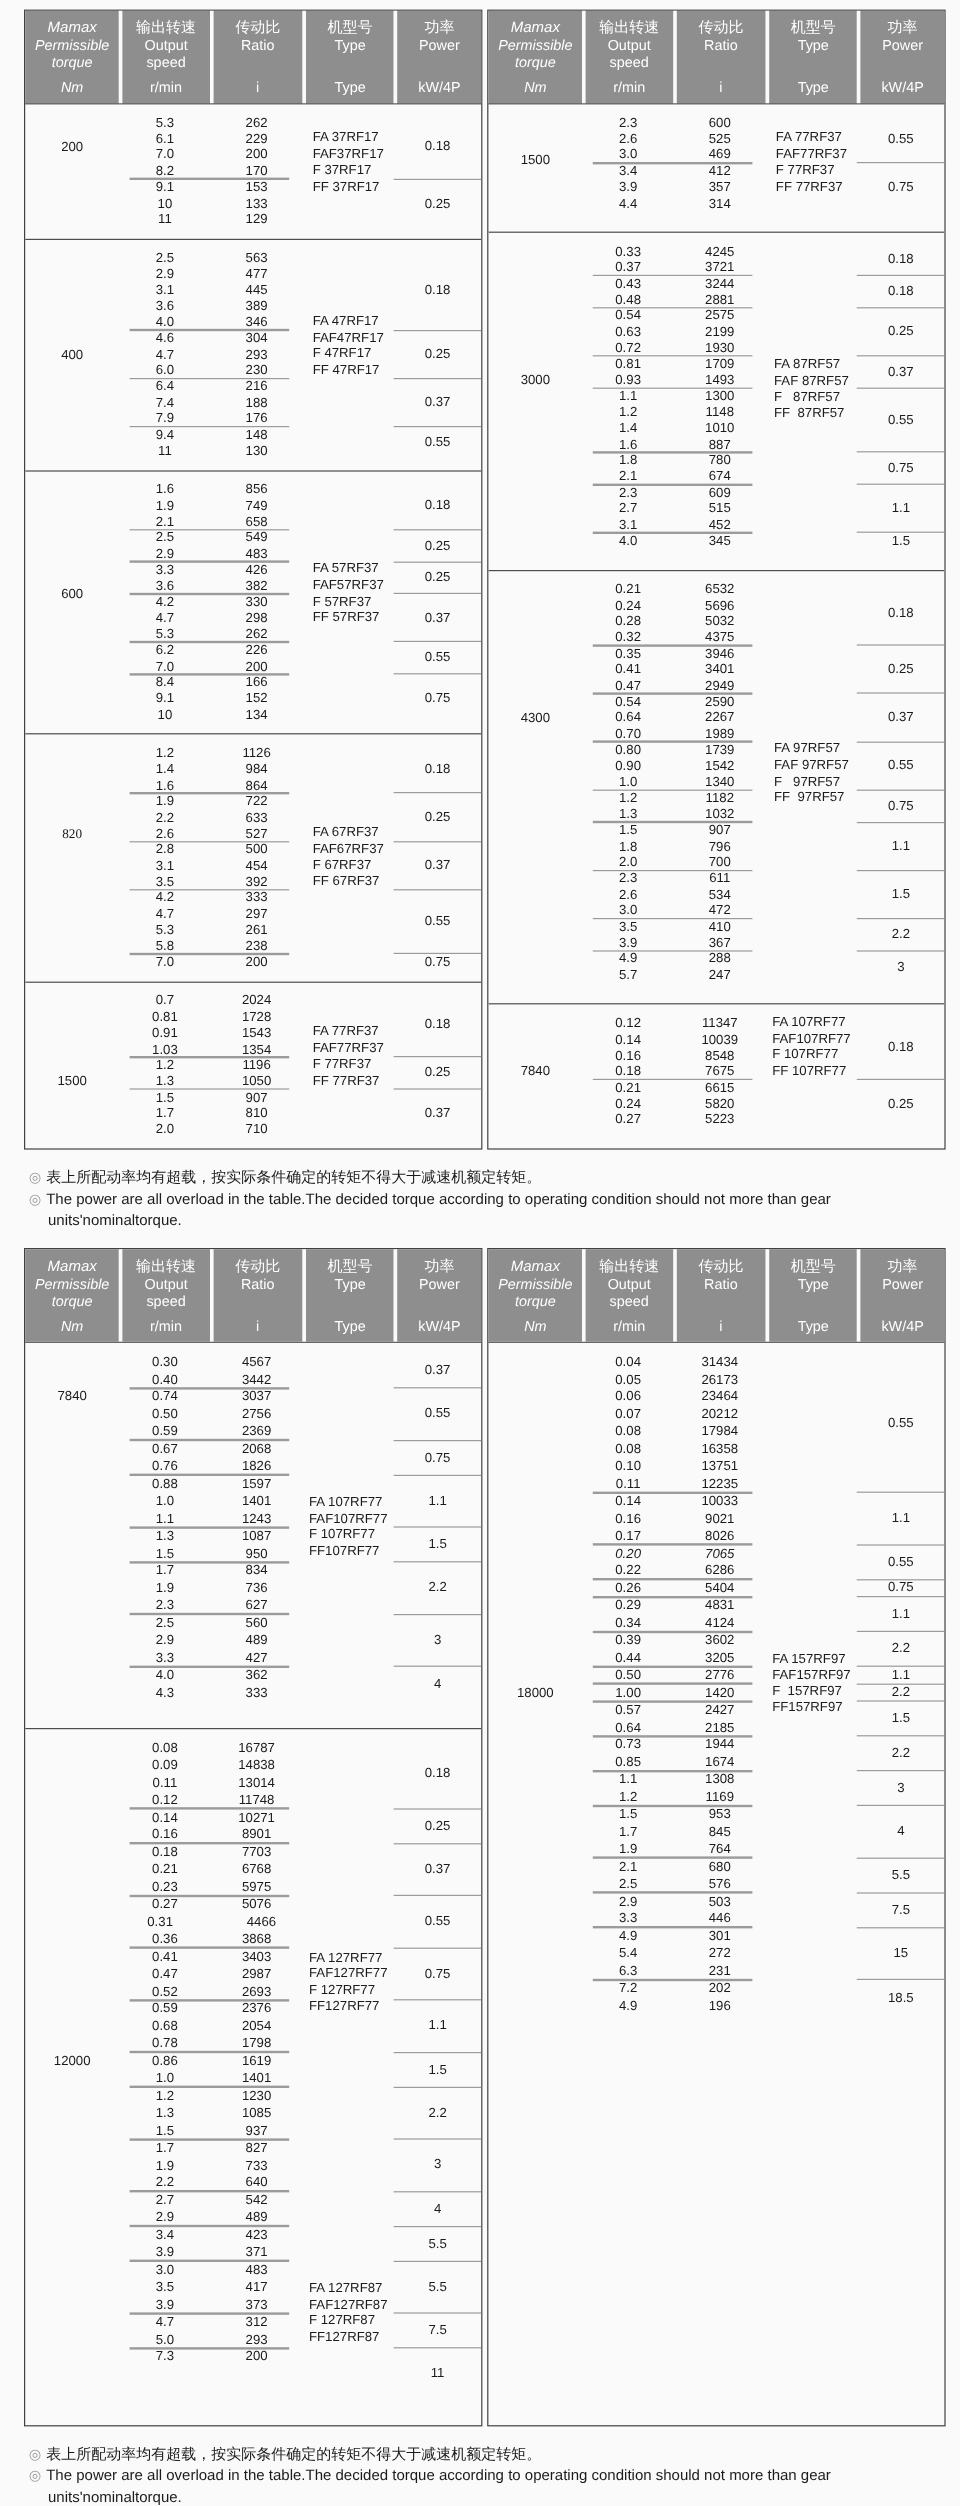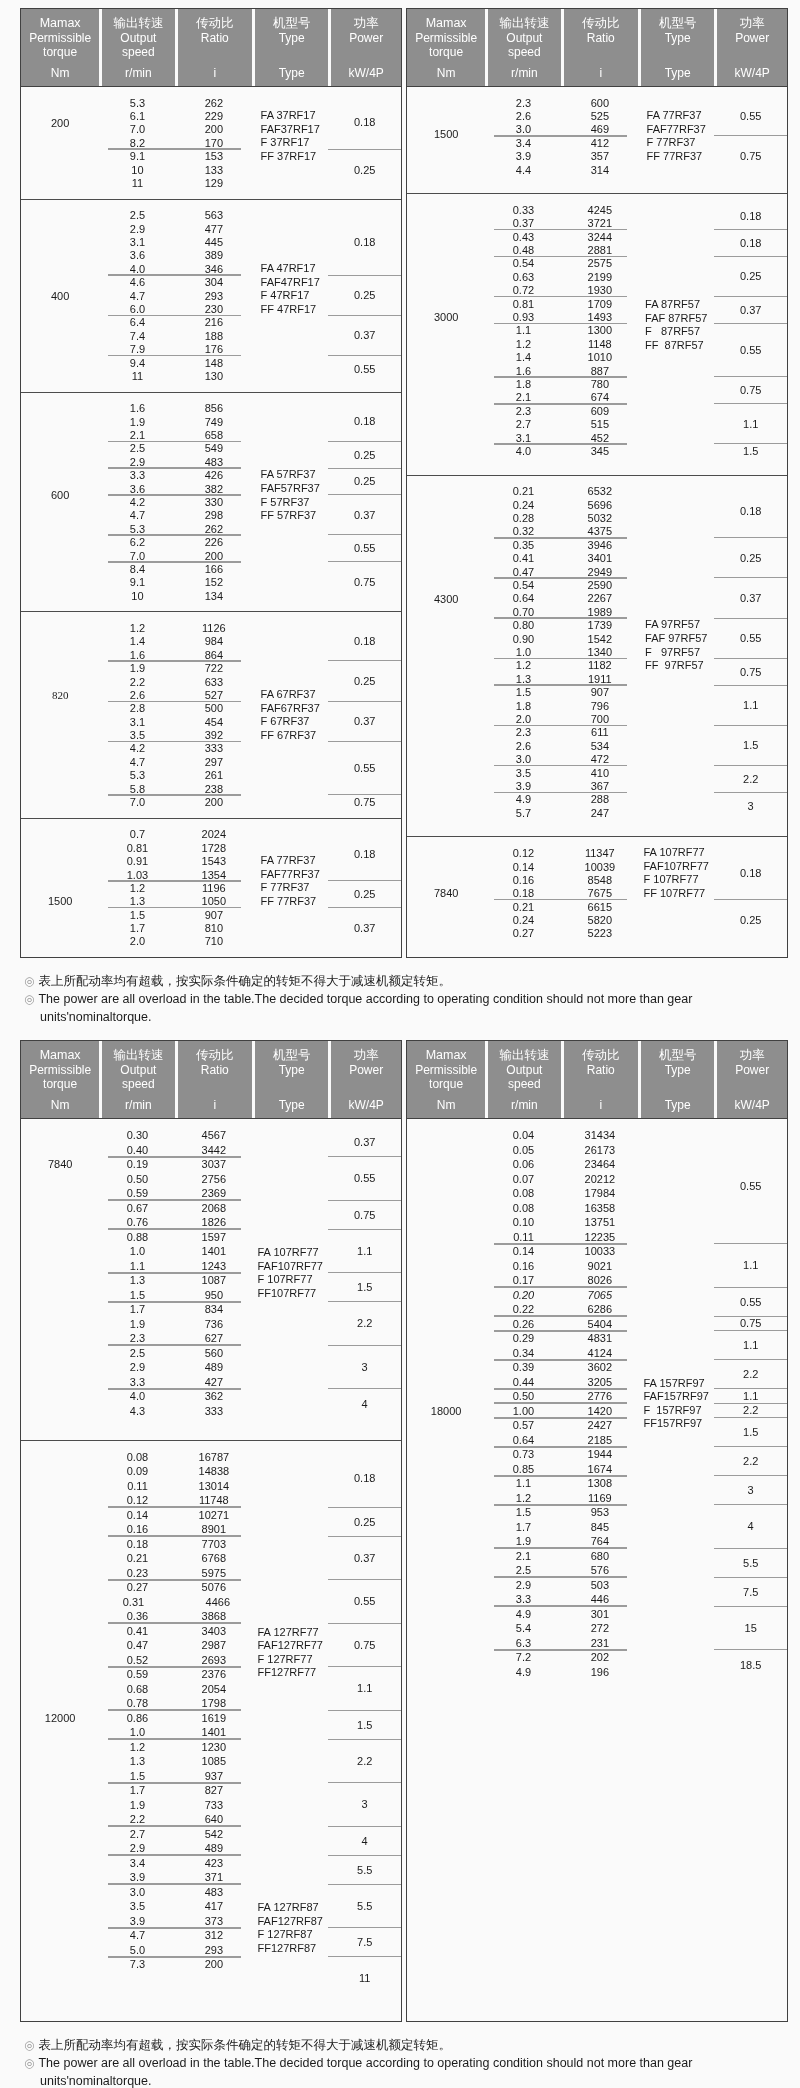--- a/index.html
+++ b/index.html
@@ -7,21 +7,21 @@
   .page { width: 800px; height: 2088px; overflow: hidden; background: #fafafa; position: relative; }
 
   .tbl { margin-left: 20px; width: 768px; display: flex; gap: 4px; }
   .tbl.t1 { margin-top: 8px; height: 950px; }
   .tbl.t2 { margin-top: 12px; height: 982px; }
 
   .subtable { flex: 1; height: 100%; border: 1.5px solid #414141; display: flex; flex-direction: column; background: #fafafa; }
 
   .sthead { height: 78px; display: grid; grid-template-columns: 20.6% 19.8% 20.4% 20.1% 19.1%; border-bottom: 1.5px solid #414141; }
   .hcell { background: #8e8e8e; color: #fff; display: flex; flex-direction: column; justify-content: space-between; align-items: center; text-align: center; padding: 7px 0 6px; border-left: 3px solid #fafafa; }
-  .hcell:first-child { border-left: none; }
+  .hcell:first-child { border-left: none; font-style: italic; }
   .hline { font-size: 12px; line-height: 14.5px; white-space: nowrap; }
   .htop .hline:first-child { font-size: 12.5px; }
   .hbot { font-size: 12px; line-height: 13px; }
 
   .stbody { flex: 1; display: flex; flex-direction: column; overflow: hidden; }
   .block { flex: 1 0 auto; display: grid; grid-template-columns: 20.6% 19.8% 20.4% 20.1% 19.1%; align-items: start; padding-top: 9px; }
   .block + .block { border-top: 1.3px solid #4c4c4c; }
   .block.fill { flex: 1 1 auto; }
 
   .bcol { position: relative; }
@@ -729,21 +729,21 @@
               <div class="srrow sep" style="height: 13.4px;">
                 <span class="cell">1.0</span>
                 <span class="cell">1340</span>
               </div>
               <div class="srrow" style="height: 13.4px;">
                 <span class="cell">1.2</span>
                 <span class="cell">1182</span>
               </div>
               <div class="srrow sep" style="height: 13.4px;">
                 <span class="cell">1.3</span>
-                <span class="cell">1911</span>
+                <span class="cell">1032</span>
               </div>
               <div class="srrow" style="height: 13.4px;">
                 <span class="cell">1.5</span>
                 <span class="cell">907</span>
               </div>
               <div class="srrow" style="height: 13.4px;">
                 <span class="cell">1.8</span>
                 <span class="cell">796</span>
               </div>
               <div class="srrow sep" style="height: 13.4px;">
@@ -933,21 +933,21 @@
             <div class="bcol c-sr">
               <div class="srrow" style="height: 14.5px;">
                 <span class="cell">0.30</span>
                 <span class="cell">4567</span>
               </div>
               <div class="srrow sep" style="height: 14.5px;">
                 <span class="cell">0.40</span>
                 <span class="cell">3442</span>
               </div>
               <div class="srrow" style="height: 14.5px;">
-                <span class="cell">0.19</span>
+                <span class="cell">0.74</span>
                 <span class="cell">3037</span>
               </div>
               <div class="srrow" style="height: 14.5px;">
                 <span class="cell">0.50</span>
                 <span class="cell">2756</span>
               </div>
               <div class="srrow sep" style="height: 14.5px;">
                 <span class="cell">0.59</span>
                 <span class="cell">2369</span>
               </div>

